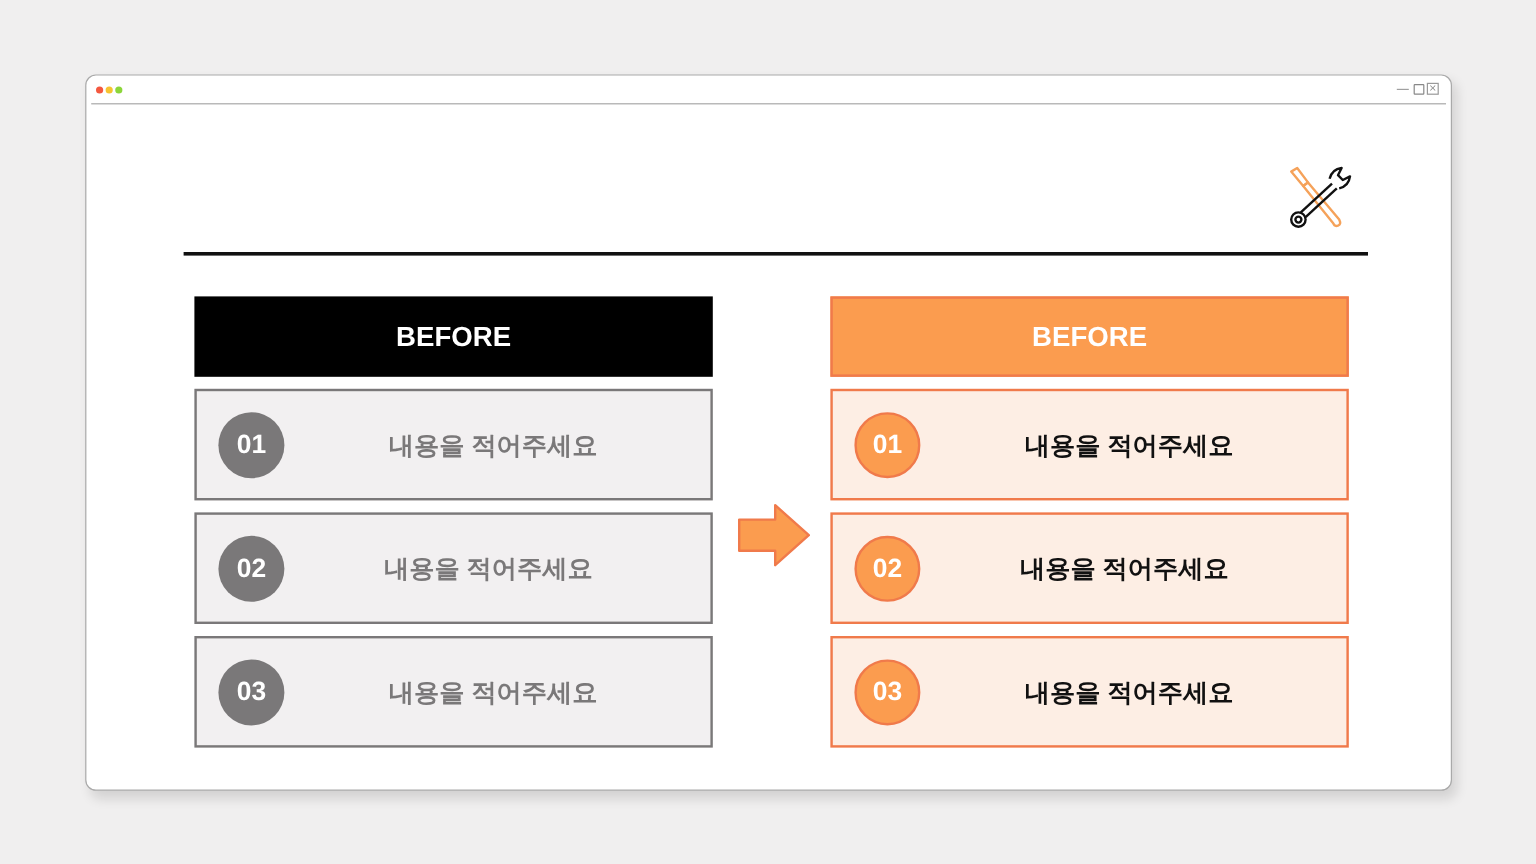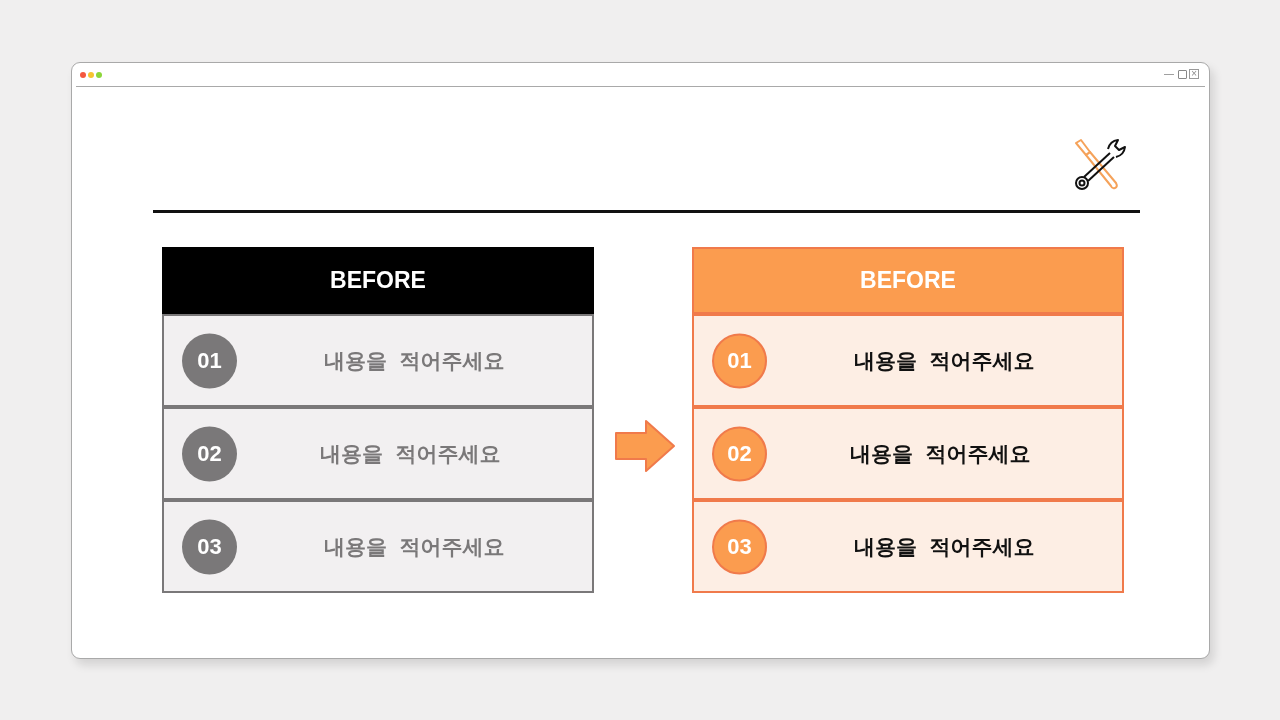--- a/index.html
+++ b/index.html
@@ -43,39 +43,39 @@
   .col.after { left: 620px; }
 
   .col-header {
     height: 67px; display: flex; align-items: center; justify-content: center;
     font-family: "Liberation Sans", sans-serif; font-weight: bold; font-size: 23px; color: #fff;
   }
   .before .col-header { background: #000000; }
   .after .col-header { background: #fb9c4f; border: 2px solid #f07a4b; }
 
   .row {
-    position: relative; height: 93px; 
+    position: relative; height: 93px; margin-top: 10px;
     display: flex; align-items: center;
   }
   .before .row { background: #f2f0f1; border: 2px solid #7a7879; }
   .after .row { background: #fdeee4; border: 2px solid #f07a4b; }
   .row:first-of-type { margin-top: 9px; }
 
   .badge {
     position: absolute; left: 18px; top: 50%; transform: translateY(-50%);
     width: 55px; height: 55px; border-radius: 50%;
     display: flex; align-items: center; justify-content: center;
     font-family: "Liberation Sans", sans-serif; font-weight: bold; font-size: 22px; color: #fff;
   }
   .before .badge { background: #7a7879; }
   .after .badge { background: #fb9c4f; border: 2px solid #f07a4b; }
 
   .row-text {
     position: absolute; left: 160px; right: 80px; top: 50%; transform: translateY(-50%);
-    font-family: Liberation Mono, monospace; font-weight: bold; font-size: 21px; text-align: left;
+    font-family: Liberation Sans, sans-serif; font-weight: bold; font-size: 21px; text-align: left;
   }
   .before .row-text { color: #7a7879; }
   .after .row-text { color: #111; }
 
   .arrow { position: absolute; left: 541px; top: 355px; width: 64px; height: 56px; }
 </style>
 </head>
 <body>
 
 <div class="window">

